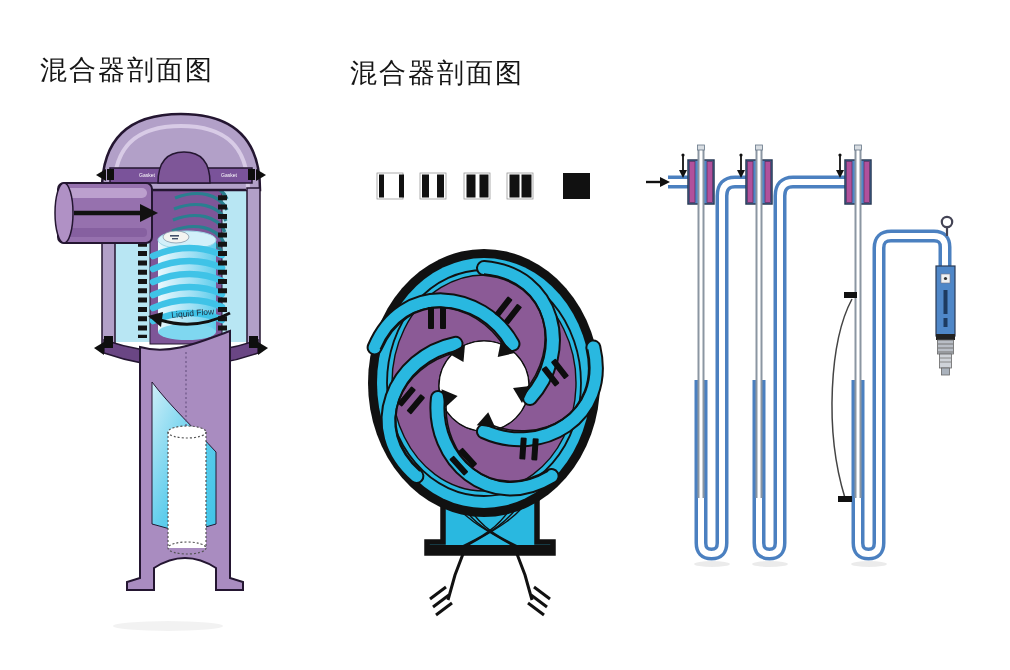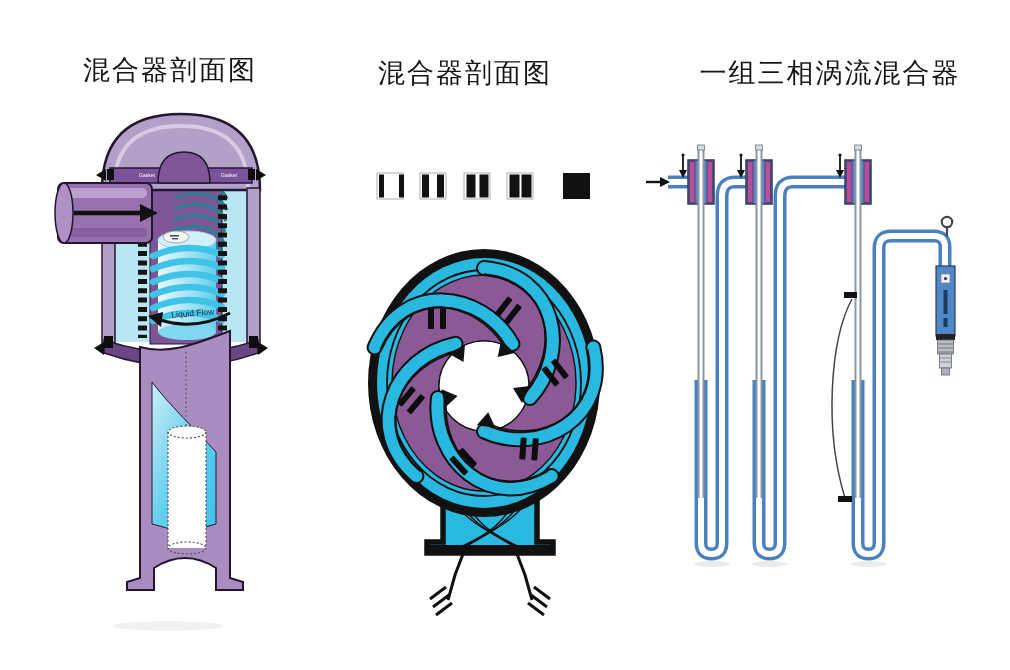--- a/index.html
+++ b/index.html
@@ -1,33 +1,32 @@
 <!DOCTYPE html>
 <html><head>
 <meta charset="utf-8">
 <style>
   html,body{margin:0;padding:0;background:#ffffff;}
   #canvas{position:relative;width:1010px;height:670px;background:#ffffff;overflow:hidden;
           font-family:"DejaVu Serif","Liberation Serif",serif;}
-  .panel-title{position:absolute;top:52px;font-size:27px;color:#151515;text-align:center;
+  .panel-title{position:absolute;top:52px;font-size:27px;color:#151515;
                letter-spacing:2px;white-space:nowrap;}
   #title-left{left:40px;width:260px;}
   #title-mid{left:350px;width:230px;top:55px;}
   #title-right{left:690px;width:280px;top:55px;}
   svg{position:absolute;left:0;top:0;}
   text.micro{font-family:"Liberation Sans",sans-serif;}
 </style>
 </head>
 <body>
 
 <div id="canvas">
 
   <div id="title-left" class="panel-title">混合器剖面图</div>
   <div id="title-mid" class="panel-title">混合器剖面图</div>
-  <div id="title-right" class="panel-title">一组三相涡流混合器</div>
 
   <svg width="1010" height="670" viewBox="0 0 1010 670">
     <defs>
       <linearGradient id="cyanWin" x1="0" y1="0" x2="1" y2="1">
         <stop offset="0" stop-color="#cdeef8"></stop>
           <stop offset="0.55" stop-color="#5fcdec"></stop>
           <stop offset="1" stop-color="#3fc3e7"></stop>
       </linearGradient>
       <linearGradient id="cylGrad" x1="0" y1="0" x2="1" y2="0">
         <stop offset="0" stop-color="#eaf8fd"></stop>

